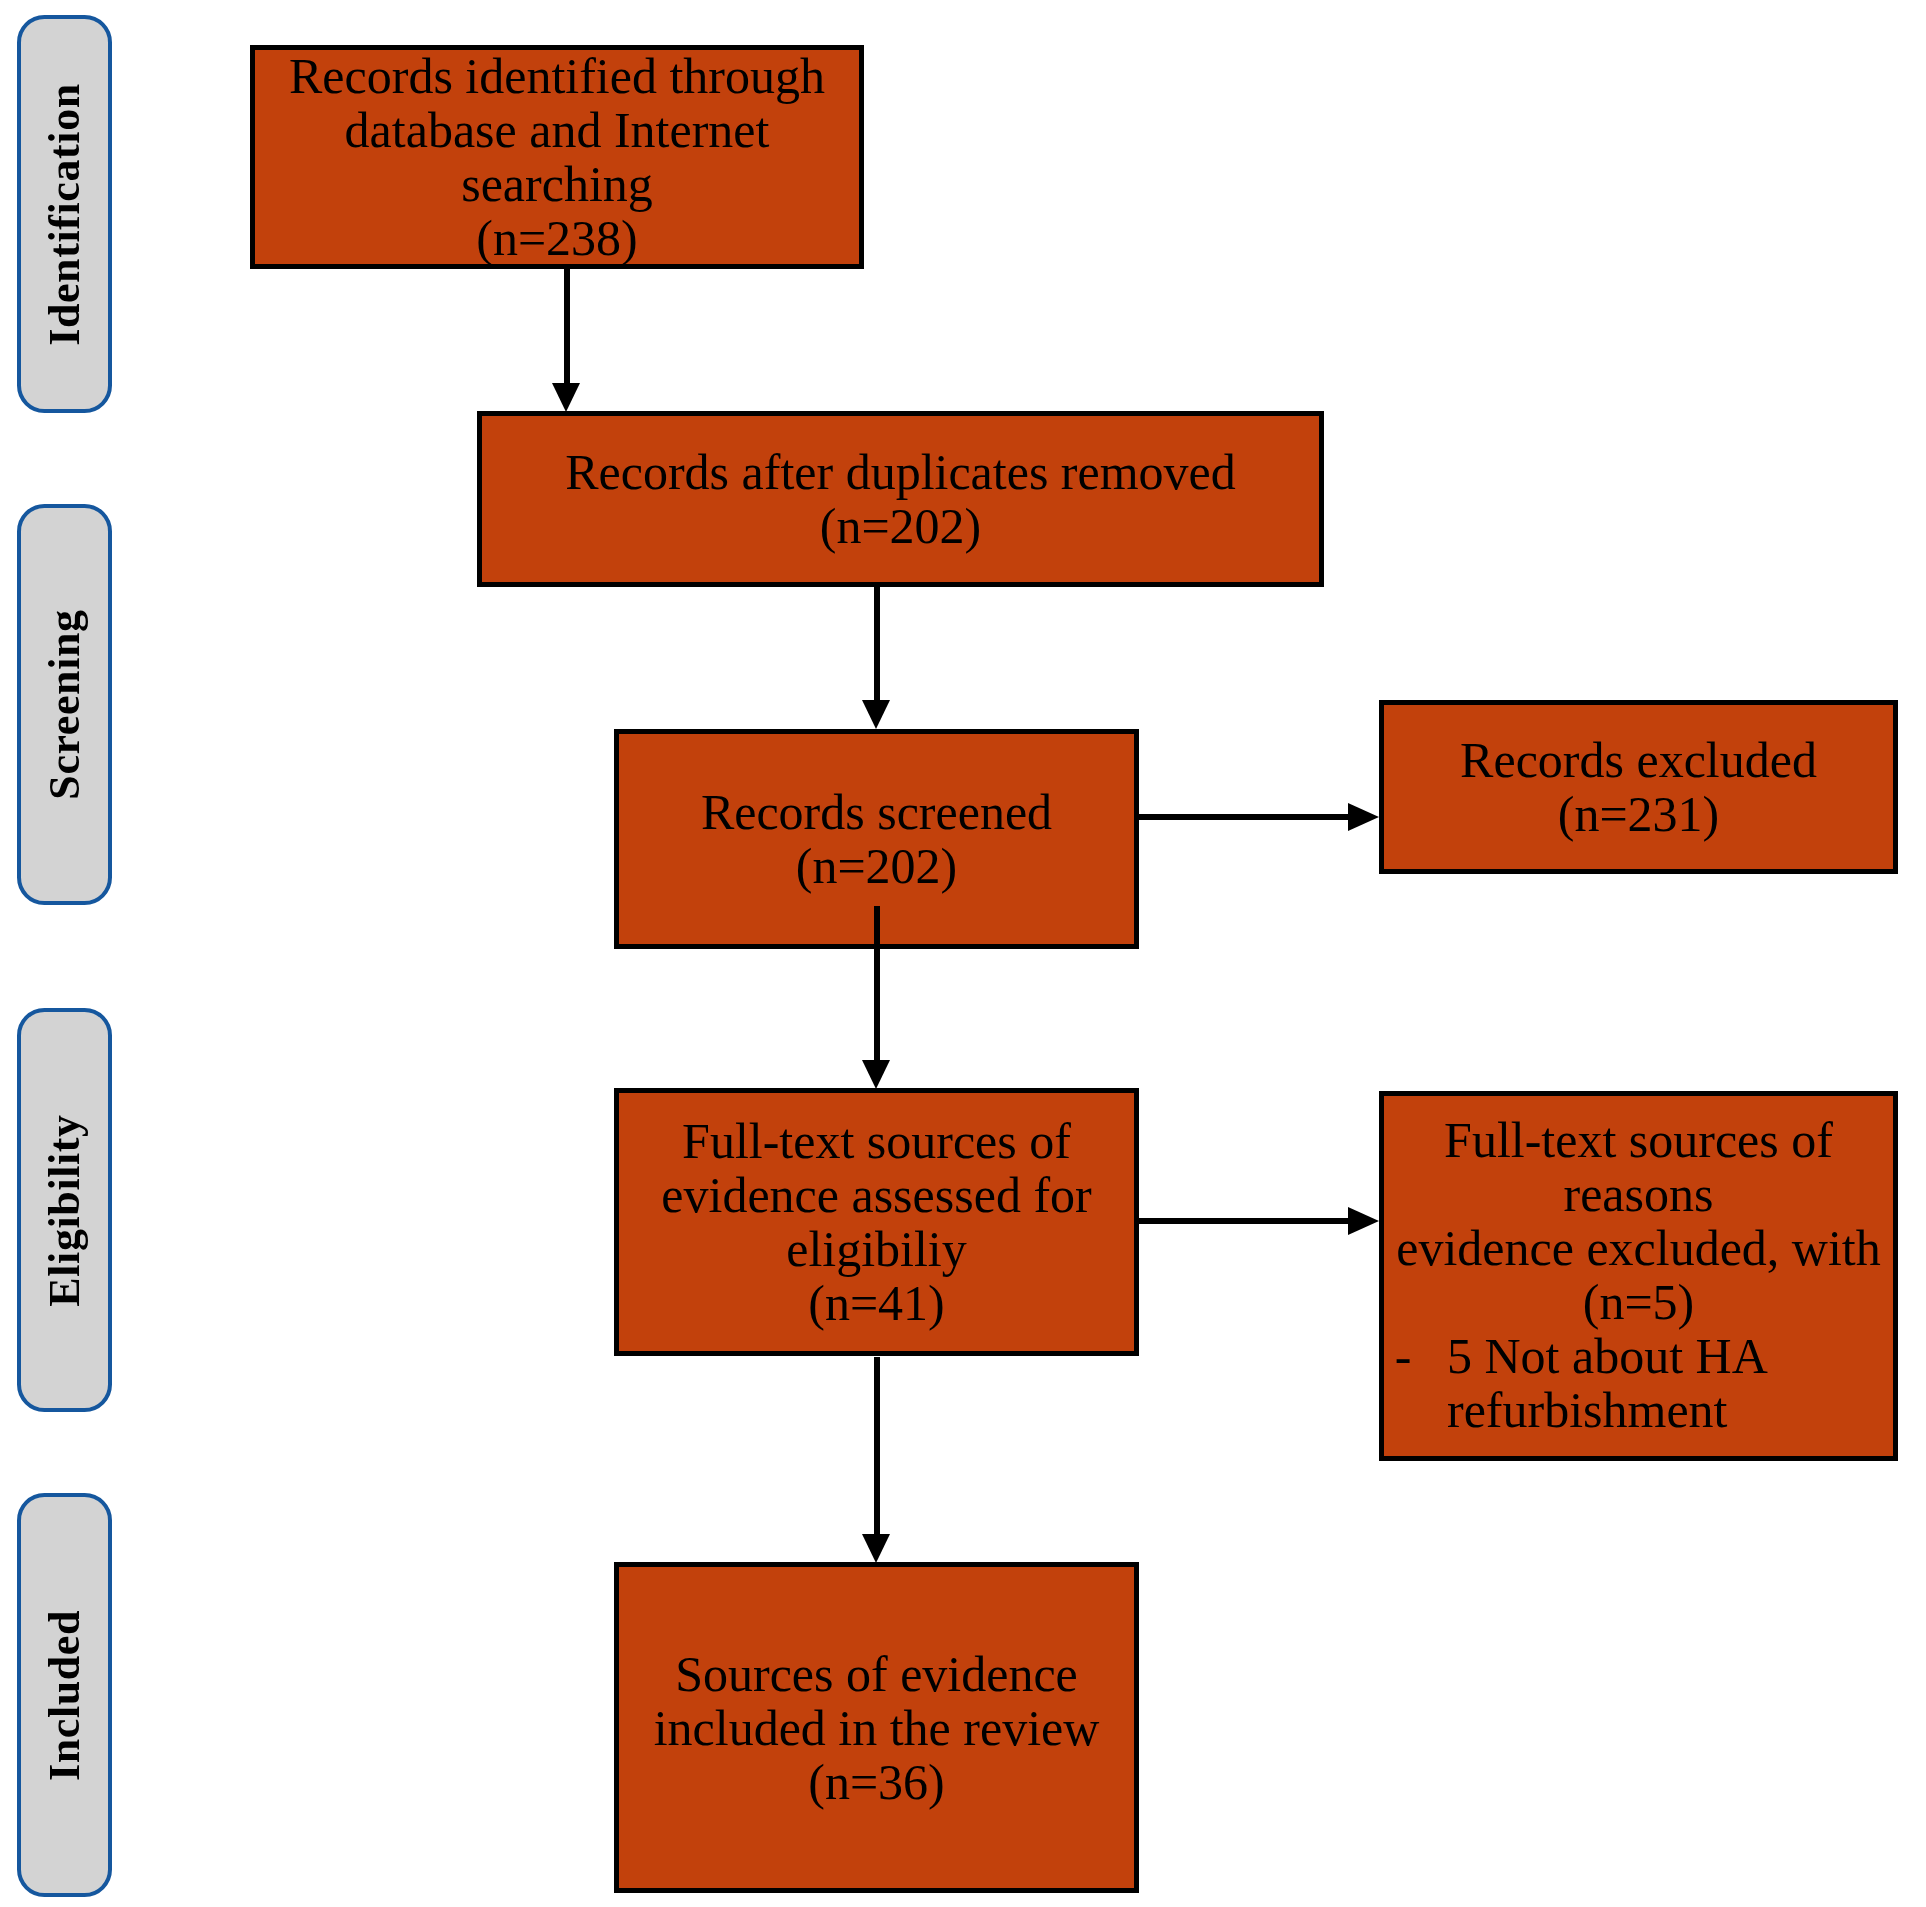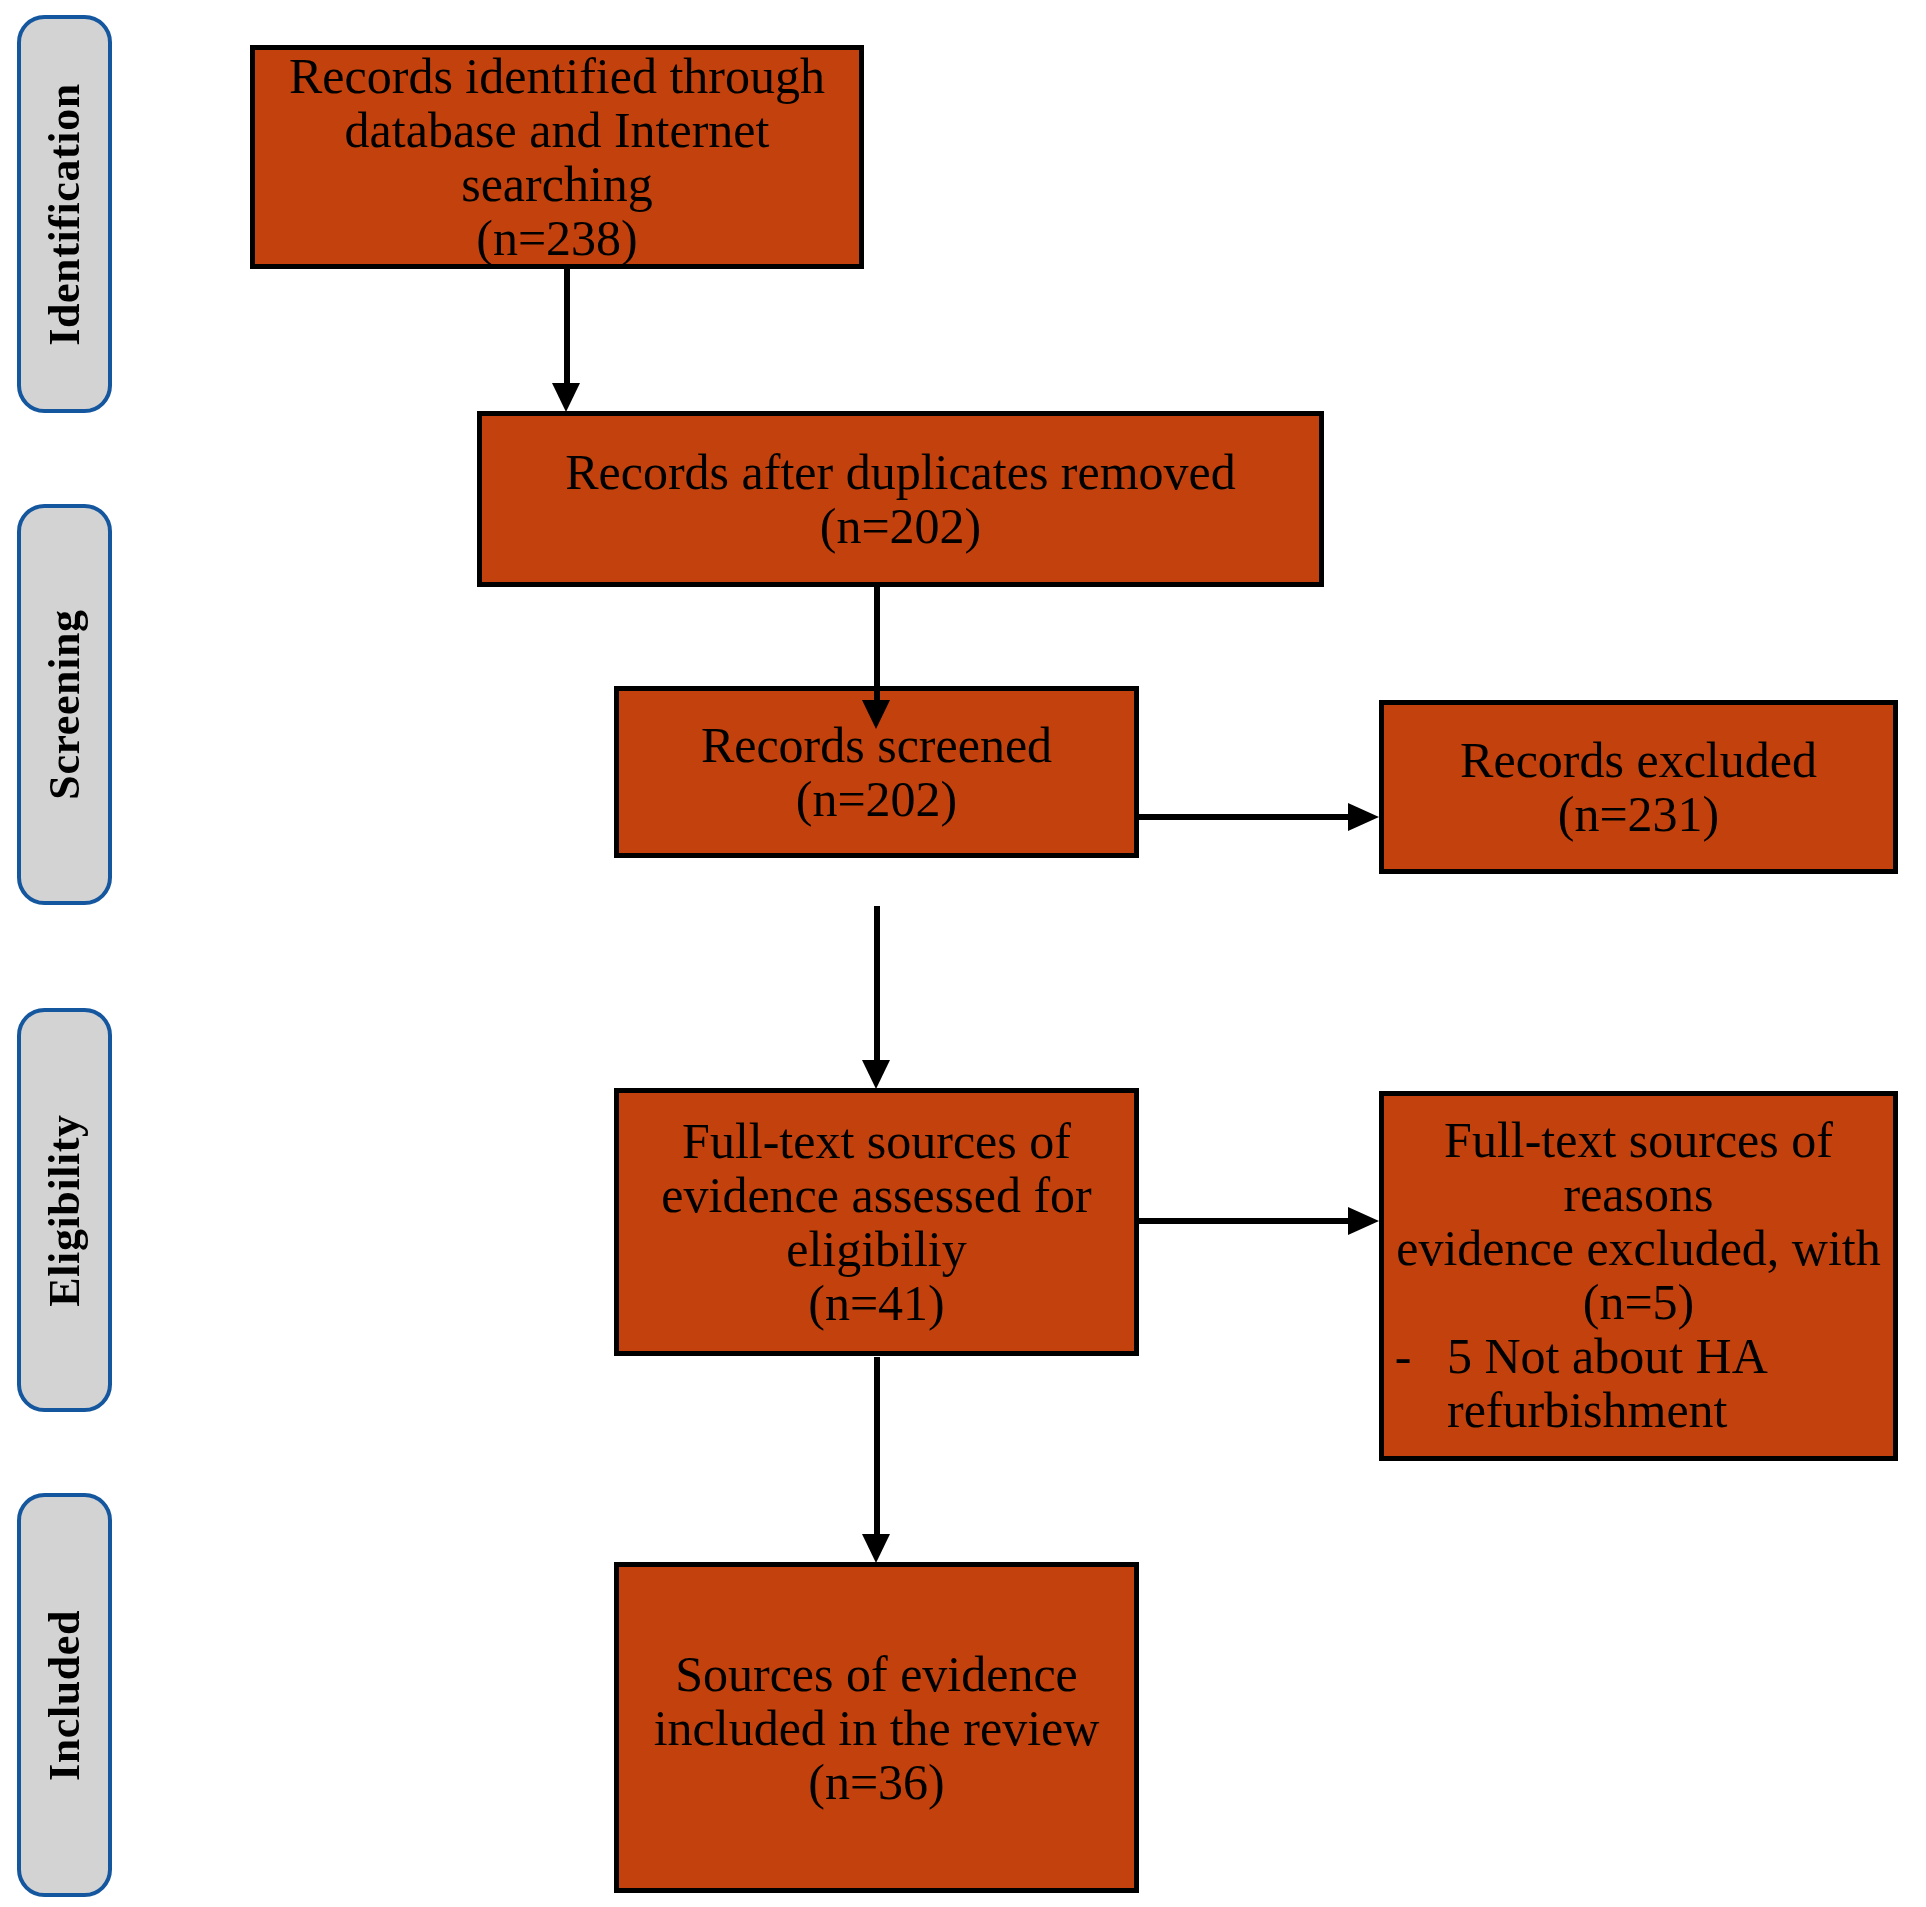--- a/index.html
+++ b/index.html
@@ -50,21 +50,21 @@
     display: flex;
     flex-direction: column;
     align-items: center;
     justify-content: center;
     text-align: center;
     font-size: 50px;
     line-height: 54px;
   }
   .box-identified  { left: 250px;  top: 45px;   width: 614px; height: 224px; }
   .box-dedup       { left: 477px;  top: 411px;  width: 847px; height: 176px; }
-  .box-screened    { left: 614px; top: 686px; width: 525px;  height: 172px; font-family: Liberation Serif, serif; }
+  .box-screened    { left: 614px; top: 729px; width: 525px;  height: 220px; font-family: Liberation Serif, serif; }
   .box-fulltext    { left: 614px; top: 1088px; width: 525px;  height: 268px; }
   .box-included    { left: 614px; top: 1562px; width: 525px;  height: 331px; }
   .box-excluded    { left: 1379px; top: 700px; width: 519px;  height: 174px; }
   .box-ftexcluded  {
     left: 1379px; top: 1091px; width: 519px; height: 370px;
     justify-content: flex-start;
     padding-top: 16.7px;
   }
   .box-line { width: 100%; }
 

